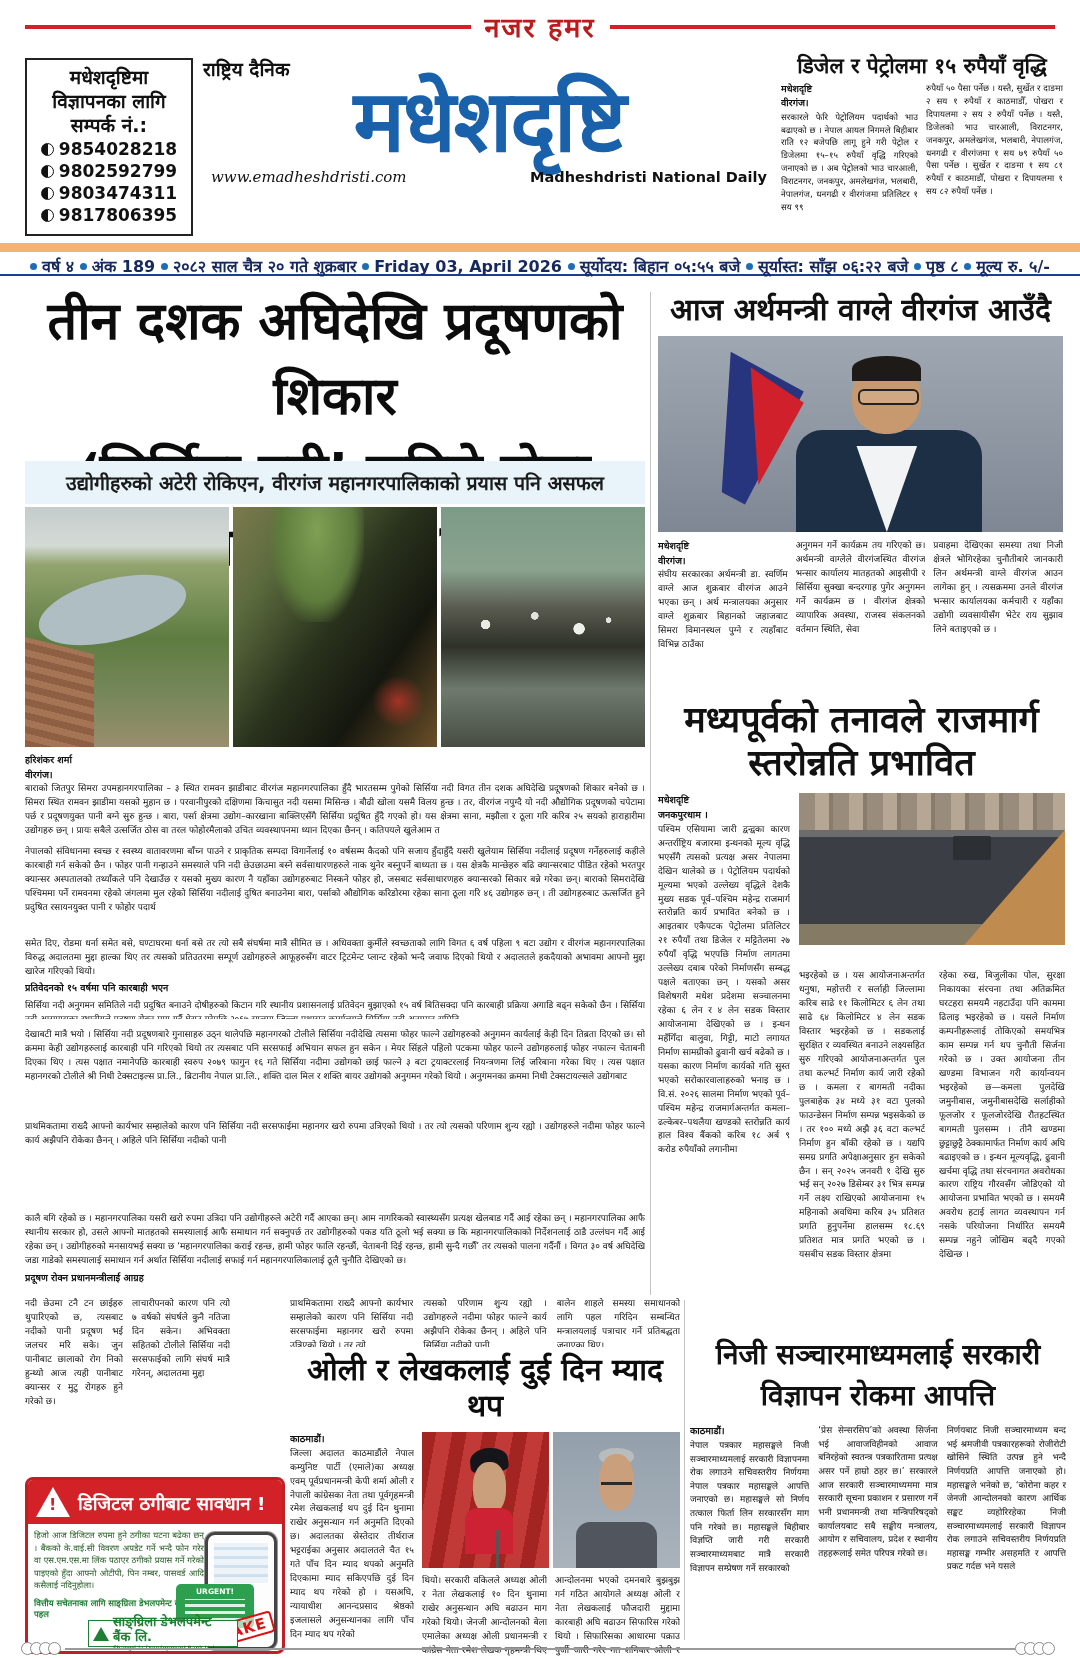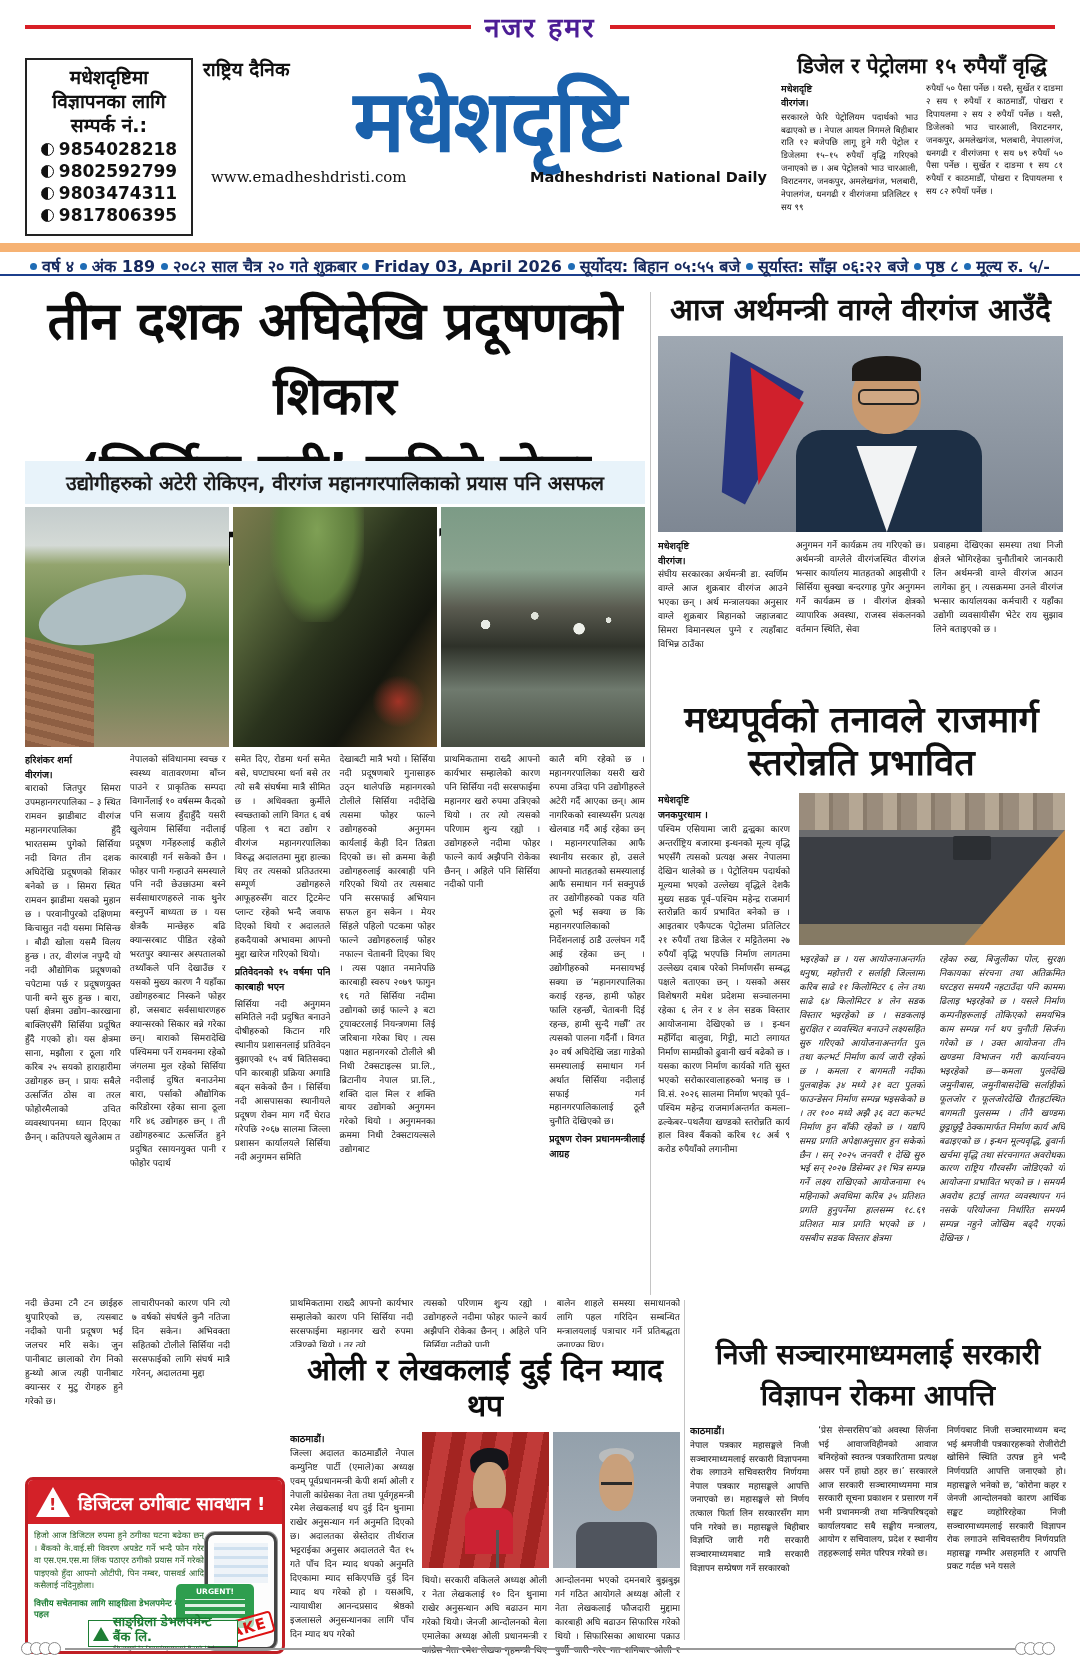--- a/index.html
+++ b/index.html
@@ -1,34 +1,34 @@
 <!DOCTYPE html>
 <html><head>
 <meta charset="utf-8">
 <style>
   html,body{margin:0;padding:0;background:#e9e9e9;}
   .page{position:relative;width:1080px;height:1658px;background:#ffffff;overflow:hidden;
         font-family:"DejaVu Sans","Liberation Sans",sans-serif;color:#111;}
   
   .tagline-row{position:absolute;left:25px;top:8px;width:1030px;display:flex;align-items:center;gap:14px;}
   .tagline-row .rule{flex:1;height:4px;background:#d81f26;}
-  .tagline-row .tg{color:#4c1d95;font-size:27px;font-weight:bold;letter-spacing:2px;}
+  .tagline-row .tg{color:#b91c1c;font-size:27px;font-weight:bold;letter-spacing:2px;}
   
   .contact-box{position:absolute;left:25px;top:58px;width:168px;height:178px;border:2px solid #222;
                padding:6px 4px;box-sizing:border-box;text-align:center;}
   .cb-line{font-size:19px;font-weight:bold;line-height:1.25;}
   .cb-phone{display:flex;align-items:center;justify-content:center;gap:5px;font-size:17px;font-weight:bold;margin-top:2px;}
   .phone-ic{width:11px;height:11px;border:1.5px solid #111;border-radius:50%;
             background:linear-gradient(90deg,#111 50%,#fff 50%);display:inline-block;}
   
   .masthead{position:absolute;left:203px;top:56px;width:572px;height:180px;}
   .mh-kicker{font-size:19px;font-weight:bold;color:#111;}
   .mh-title{font-size:86px;font-weight:bold;color:#1a61ac;text-align:center;line-height:1.05;margin-top:-6px;letter-spacing:-2px;}
   .mh-bottom{display:flex;justify-content:space-between;align-items:baseline;margin-top:2px;padding:0 8px;}
-  .mh-web{font-size:15px;font-family:"DejaVu Serif","Liberation Serif",serif;color:#111;}
+  .mh-web{font-size:15px;font-family:"DejaVu Serif","Liberation Serif",serif;color:#111;font-style:italic;}
   .mh-en{font-size:14.5px;font-weight:bold;color:#111;}
   
   .fuel{position:absolute;left:781px;top:54px;width:282px;height:186px;}
   .fuel-h{font-size:21px;font-weight:bold;text-align:center;line-height:1.15;}
   .fuel-cols{display:flex;gap:8px;margin-top:4px;}
   .fuel-col{flex:1;font-size:8.6px;line-height:1.5;text-align:justify;height:146px;overflow:hidden;}
   .byl{font-weight:bold;font-size:9.5px;}
   
   .datebar{position:absolute;left:0;top:243px;width:1080px;height:33px;border-bottom:2px solid #1c3f8c;box-sizing:border-box;}
   .datebar .stripe{height:9px;background:#f6b273;}
@@ -44,21 +44,21 @@
   .photo{flex:1;position:relative;overflow:hidden;}
   .ph-river{background:linear-gradient(180deg,#c4cccc 0%,#d4dad6 16%,#93a46e 24%,#5e7c42 55%,#77875a 78%,#9a8e6e 100%);}
   .ph-river .water{position:absolute;left:6%;top:30%;width:74%;height:26%;background:#aebec2;border-radius:50%;transform:rotate(-14deg);}
   .ph-river .wall{position:absolute;left:0;bottom:0;width:34%;height:46%;background:repeating-linear-gradient(0deg,#8e5f43 0 7px,#a57455 7px 14px);transform:skewY(14deg);transform-origin:bottom left;}
   .ph-dark{background:linear-gradient(125deg,#7c7a4e 0%,#5b6a3d 22%,#2a331d 48%,#15170f 72%,#6b4f28 100%);}
   .ph-dark .grass{position:absolute;left:18%;top:0;width:46%;height:48%;background:radial-gradient(ellipse at 50% 20%,#7fa055 0%,#5e7c3c 55%,transparent 75%);}
   .ph-dark .red{position:absolute;right:6%;bottom:8%;width:26%;height:22%;background:radial-gradient(#a23326 0%,rgba(162,51,38,0) 70%);}
   .ph-stream{background:linear-gradient(180deg,#7c9b86 0%,#8aa38f 26%,#5a5b50 42%,#2e3129 58%,#6f7a6e 76%,#474d42 100%);}
   .ph-stream .foam{position:absolute;left:10%;top:40%;width:80%;height:18%;
       background:radial-gradient(circle 5px at 15% 50%,#e9ece6 90%,transparent),radial-gradient(circle 4px at 45% 30%,#dfe3da 90%,transparent),radial-gradient(circle 6px at 72% 60%,#eef0ea 90%,transparent),radial-gradient(circle 3px at 90% 40%,#e2e5dd 90%,transparent);}
-  .main-cols{position:absolute;left:25px;top:753px;width:620px;height:542px;display:flex;gap:9px;}
+  .main-cols{position:absolute;left:25px;top:753px;width:620px;height:542px;display:flex;gap:9px;flex-direction:column;}
   .ncol{flex:1;font-size:9px;line-height:1.55;text-align:justify;overflow:hidden;}
   .ncol p{margin:0 0 3px 0;}
   .nsub{font-weight:bold;font-size:9.5px;margin:3px 0;}
   .cont-block{position:absolute;left:25px;top:1297px;width:205px;height:172px;display:flex;gap:9px;}
   .cont-block .ncol{height:172px;}
   .band{position:absolute;left:290px;top:1297px;width:390px;height:50px;display:flex;gap:10px;}
   .band .ncol{height:50px;}
   
   .oli{position:absolute;left:290px;top:1352px;width:390px;}
   .oli-h{font-size:30px;font-weight:bold;text-align:center;line-height:1.2;color:#0c0c0c;}
@@ -97,21 +97,21 @@
   .highway{position:absolute;left:658px;top:698px;width:407px;}
   .hw-h{font-size:36px;font-weight:bold;text-align:center;line-height:1.2;}
   .hw-body{display:flex;gap:9px;margin-top:9px;}
   .hw-c1{width:132px;font-size:9px;line-height:1.55;text-align:justify;height:578px;overflow:hidden;}
   .hw-right{flex:1;}
   .hw-photo{position:relative;height:152px;overflow:hidden;
      background:linear-gradient(180deg,#b9ab97 0 24%,#6b6c6e 24% 29%,#3b3e44 29% 86%,#857a64 86%);}
   .hw-bld{position:absolute;left:0;top:0;width:100%;height:24%;background:repeating-linear-gradient(90deg,#9a8c7c 0 16px,#b5a794 16px 30px,#8a7c6c 30px 34px);}
   .hw-dirt{position:absolute;right:0;bottom:0;width:38%;height:76%;clip-path:polygon(100% 0,100% 100%,0 100%);background:#c08b4e;}
   .hw-mach{position:absolute;left:58%;top:28%;width:14%;height:16%;background:#2c2f33;border-radius:2px;}
-  .hw-cols{display:flex;gap:14px;margin-top:8px;font-style:italic;}
+  .hw-cols{display:flex;gap:14px;margin-top:24px;}
   .hw-cols .ncol{height:416px;}
   
   .media{position:absolute;left:690px;top:1335px;width:376px;}
   .media-h{font-size:28px;font-weight:bold;text-align:center;line-height:1.45;}
   .media-cols{display:flex;gap:9px;margin-top:8px;}
   .media-cols .ncol{height:186px;font-size:8.8px;}
   
   .ad{position:absolute;left:25px;top:1477px;width:260px;height:177px;border:3px solid #c01f25;border-radius:8px;
       box-sizing:border-box;background:#fff;overflow:hidden;}
   .ad-head{background:#d32128;height:44px;display:flex;align-items:center;gap:8px;padding:0 8px;}

